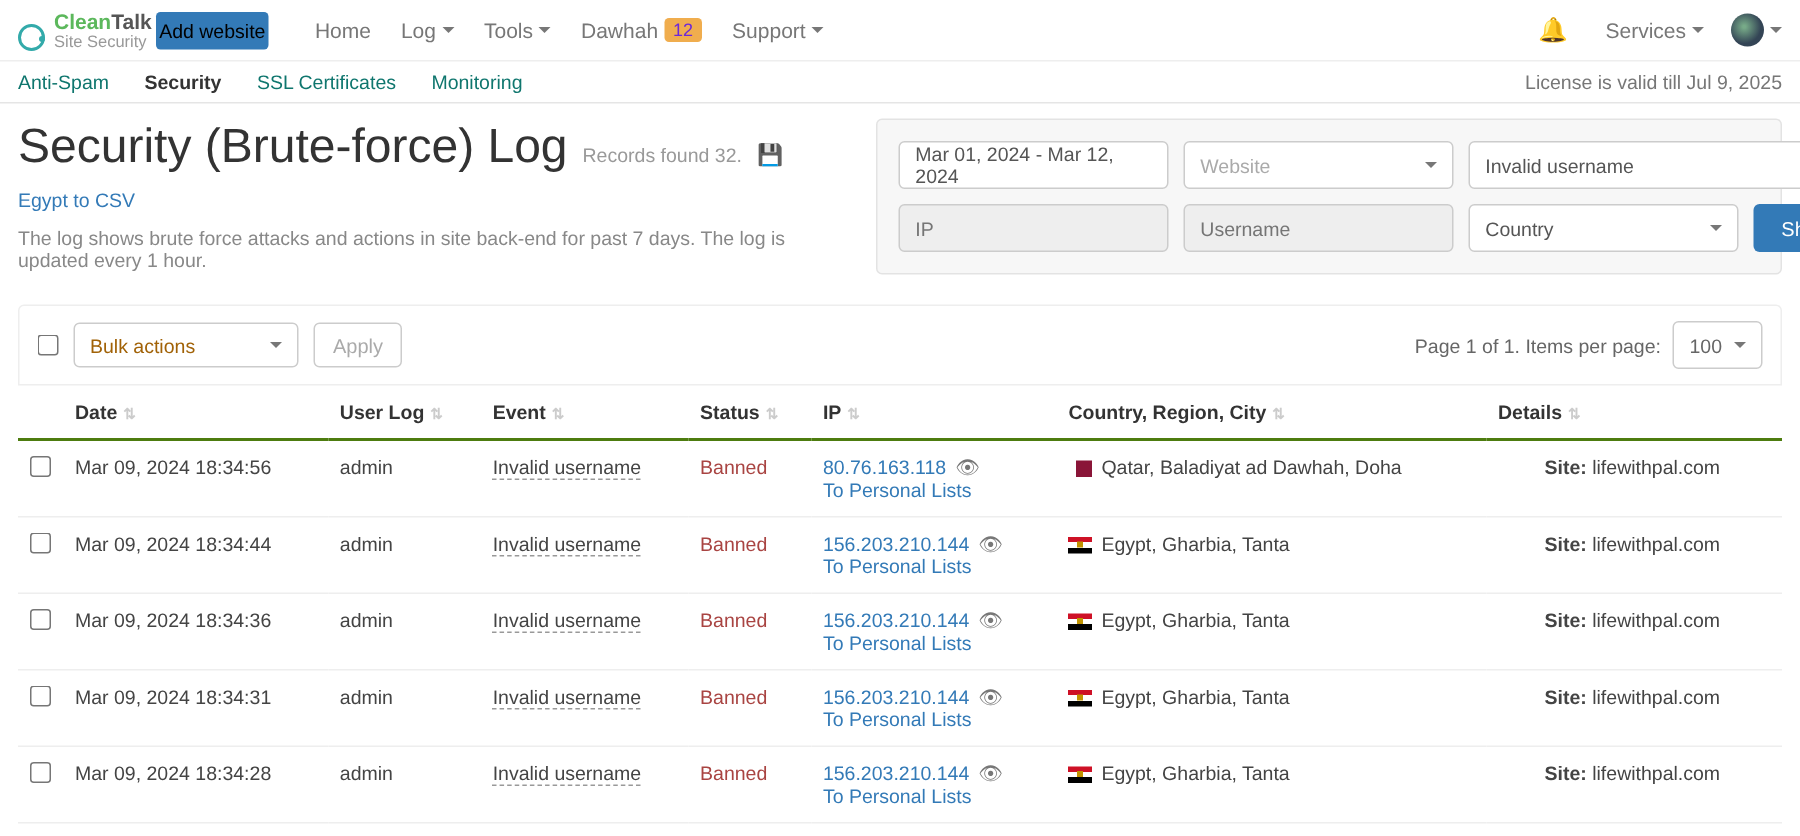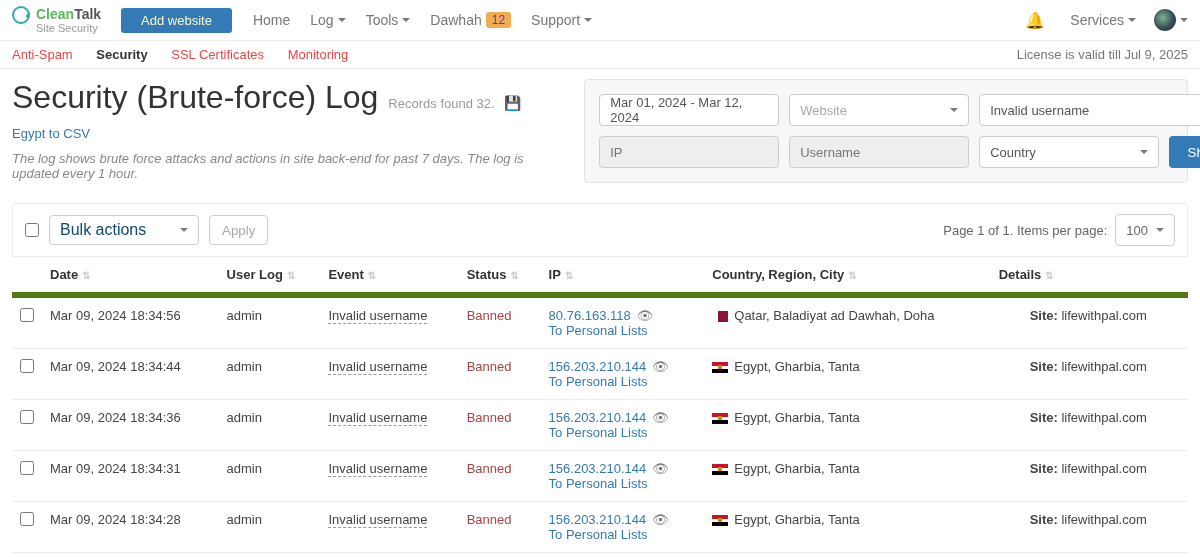--- a/index.html
+++ b/index.html
@@ -1,62 +1,62 @@
 <!DOCTYPE html>
 <html><head>
 <meta charset="utf-8">
 <style>
 * { box-sizing: border-box; margin: 0; padding: 0; }
 body { font-family: -apple-system, "Helvetica Neue", Arial, sans-serif; font-size: 14px; color: #333; background: #fff; }
 a { color: #337ab7; text-decoration: none; }
 
 .topnav { display: flex; align-items: center; padding: 6px 12px; border-bottom: 1px solid #eee; }
-.brand { display: flex; align-items: flex-start; gap: 6px; margin-right: 20px; }
+.brand { display: flex; align-items: flex-end; gap: 6px; margin-right: 3px; }
 .brand-logo { width: 18px; height: 18px; border: 2px solid #3aa; border-radius: 50%; position: relative; }
 .brand-logo:after { content:''; position:absolute; right:-2px; top:6px; width:4px; height:4px; background:#3aa; border-radius:50%; }
 .brand-text { font-weight: bold; }
 .brand-clean { color: #5cb85c; }
 .brand-talk { color: #555; }
 .brand-sub { font-size: 11px; color: #999; }
-.add-btn { background: #337ab7; color: #fef9c3; border: none; padding: 5px 20px; border-radius: 3px; font-size: 13px; cursor: pointer; margin-right: 11px; }
+.add-btn { background: #337ab7; color: #000000; border: none; padding: 5px 2px; border-radius: 3px; font-size: 13px; cursor: pointer; margin-right: 21px; }
 .navlink { color: #777; margin: 0 10px; cursor: pointer; display: inline-flex; align-items: center; gap: 4px; }
 .badge { background: #f0ad4e; color: #6d28d9; padding: 1px 6px; border-radius: 3px; font-size: 12px; }
 .caret { width: 0; height: 0; border-left: 4px solid transparent; border-right: 4px solid transparent; border-top: 4px solid #777; }
 .navspacer { flex: 1; }
 .bell { font-size: 16px; color: #999; margin-right: 15px; cursor: pointer; }
 .avatar { width: 22px; height: 22px; border-radius: 50%; background: radial-gradient(circle at 40% 40%, #7a8 5%, #345 60%); margin-left: 8px; }
 
 .subnav { display: flex; justify-content: space-between; align-items: center; padding: 6px 12px; border-bottom: 1px solid #e5e5e5; font-size: 13px; }
-.subnav-left span { margin-right: 20px; color: #ef4444; cursor: pointer; }
+.subnav-left span { margin-right: 20px; color: #0f766e; cursor: pointer; }
 .subnav-left .active { color: #333; font-weight: 600; }
 .subnav-right { color: #777; }
 
 .content { padding: 10px 12px; display: flex; justify-content: space-between; gap: 36px; align-items: flex-start; }
 .heading-row { display: flex; align-items: baseline; gap: 10px; flex-wrap: wrap; }
 h1 { font-size: 32px; font-weight: 400; color: #333; }
 .records { color: #999; font-size: 13px; }
 .export { color: #337ab7; font-size: 13px; cursor: pointer; }
-.desc { color: #888; font-size: 13px; margin-top: 10px; max-width: 560px; font-style: italic; }
+.desc { color: #888; font-size: 13px; margin-top: 10px; max-width: 560px; }
 
 .filterbox { background: #f7f7f7; border: 1px solid #e3e3e3; border-radius: 4px; padding: 14px; display: grid; grid-template-columns: 180px 180px 180px 70px; gap: 10px; min-width: 560px; }
 .form-control { width: 100%; height: 32px; padding: 4px 10px; border: 1px solid #ccc; border-radius: 4px; background: #fff; color: #555; font-size: 13px; }
 .form-control.disabled { background: #eee; color: #999; }
 .sel { display: flex; align-items: center; justify-content: space-between; background: #fff; border: 1px solid #ccc; border-radius: 4px; padding: 0 10px; height: 32px; font-size: 13px; color: #555; cursor: pointer; }
 .show-btn { background: #337ab7; color: #fff; border: none; border-radius: 4px; height: 32px; cursor: pointer; grid-row: 2; grid-column: 4; }
 
 .toolbar { display: flex; align-items: center; justify-content: space-between; padding: 10px 12px; border: 1px solid #eee; border-radius: 4px 4px 0 0; margin: 10px 12px 0; }
 .toolbar-left { display: flex; align-items: center; gap: 10px; }
 .chk { width: 14px; height: 14px; }
-.bulk { width: 150px; height: 30px; border: 1px solid #ccc; border-radius: 4px; background: #fff; color: #0c4a6e; padding: 0 10px; font-size: 16px; display: flex; align-items: center; justify-content: space-between; cursor: pointer; }
+.bulk { width: 150px; height: 30px; border: 1px solid #ccc; border-radius: 4px; background: #fff; color: #a16207; padding: 0 10px; font-size: 13px; display: flex; align-items: center; justify-content: space-between; cursor: pointer; }
 .apply-btn { height: 30px; padding: 0 12px; border: 1px solid #ccc; border-radius: 4px; background: #fff; color: #aaa; cursor: pointer; }
 .pager { color: #666; font-size: 13px; display: flex; align-items: center; gap: 8px; }
 .perpage { display: flex; align-items: center; border: 1px solid #ccc; border-radius: 4px; height: 30px; padding: 15px 10px; gap: 8px; cursor: pointer; }
 
 table { width: calc(100% - 24px); margin: 0 12px; border-collapse: collapse; font-size: 13px; }
-th { text-align: left; padding: 10px 8px; border-bottom: 6px solid #4d7c0f; color: #333; font-weight: 600; font-size: 13px; position: relative; }
+th { text-align: left; padding: 10px 8px; border-bottom: 2px solid #4d7c0f; color: #333; font-weight: 600; font-size: 13px; position: relative; }
 .sort { color: #ccc; font-size: 10px; margin-left: 4px; }
 td { padding: 10px 8px; border-bottom: 1px solid #eee; vertical-align: top; color: #444; }
 .dashed { border-bottom: 1px dashed #999; cursor: help; }
 .banned { color: #a94442; }
 .iplink { color: #337ab7; }
 .eye { color: #777; margin-left: 6px; cursor: pointer; }
 .flag { display: inline-block; width: 16px; height: 11px; margin-right: 6px; vertical-align: middle; }
 .flag.qa { background: linear-gradient(90deg, #fff 35%, #8a1538 35%); }
 .flag.eg { background: linear-gradient(#ce1126 33%, #fff 33% 66%, #000 66%); position: relative; }
 .flag.eg:after { content:''; position: absolute; left: 6px; top: 3px; width: 4px; height: 4px; background: #c09300; }

